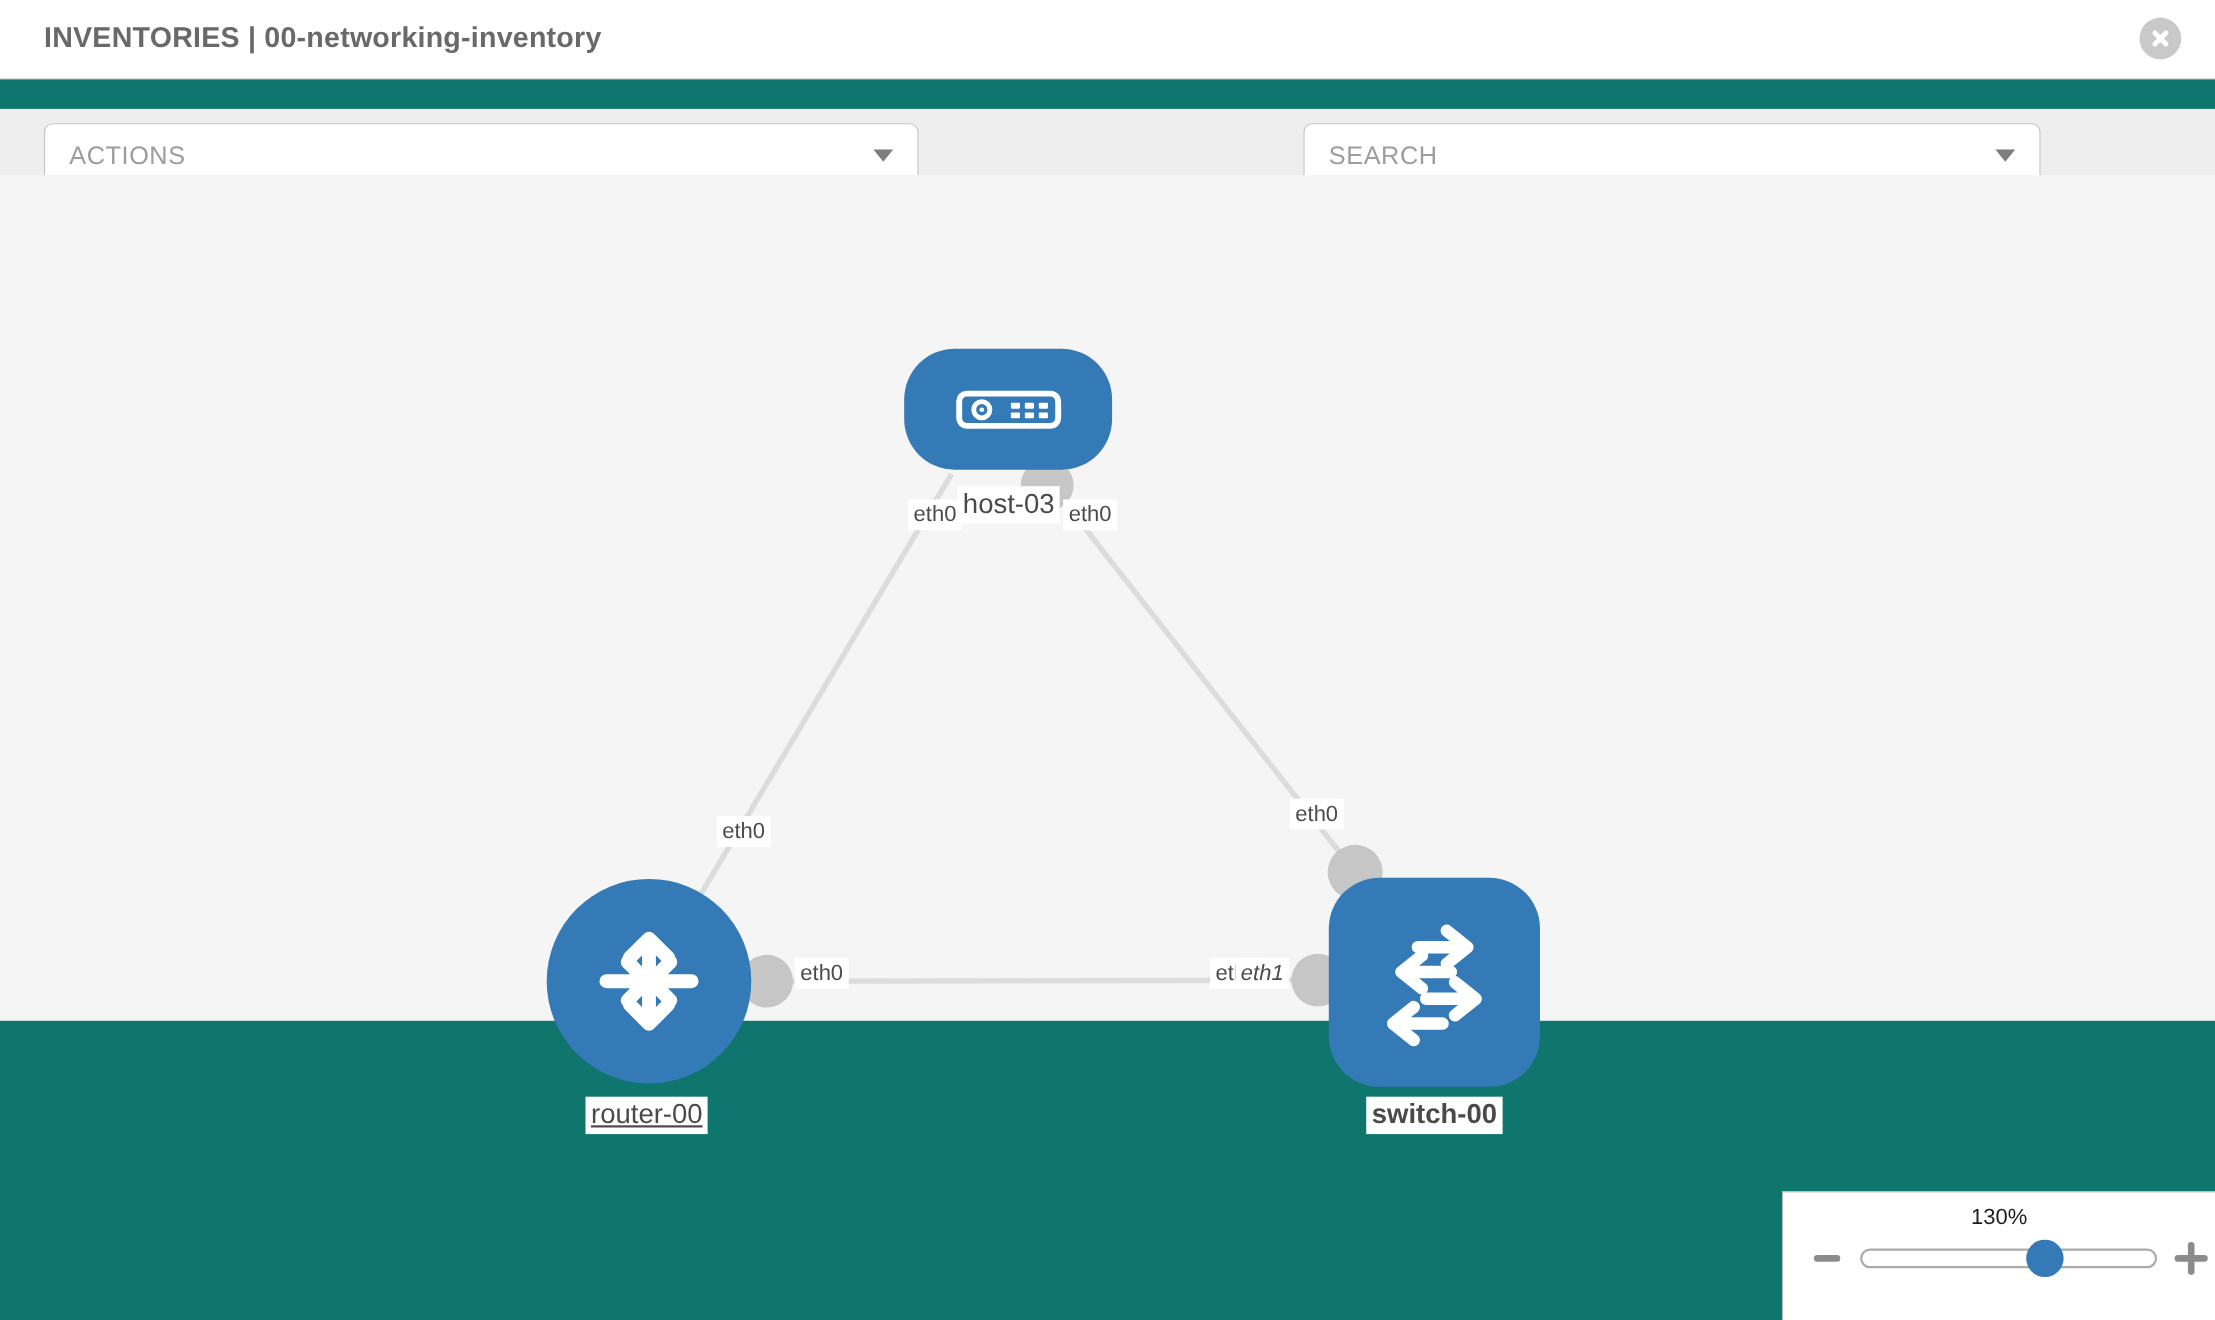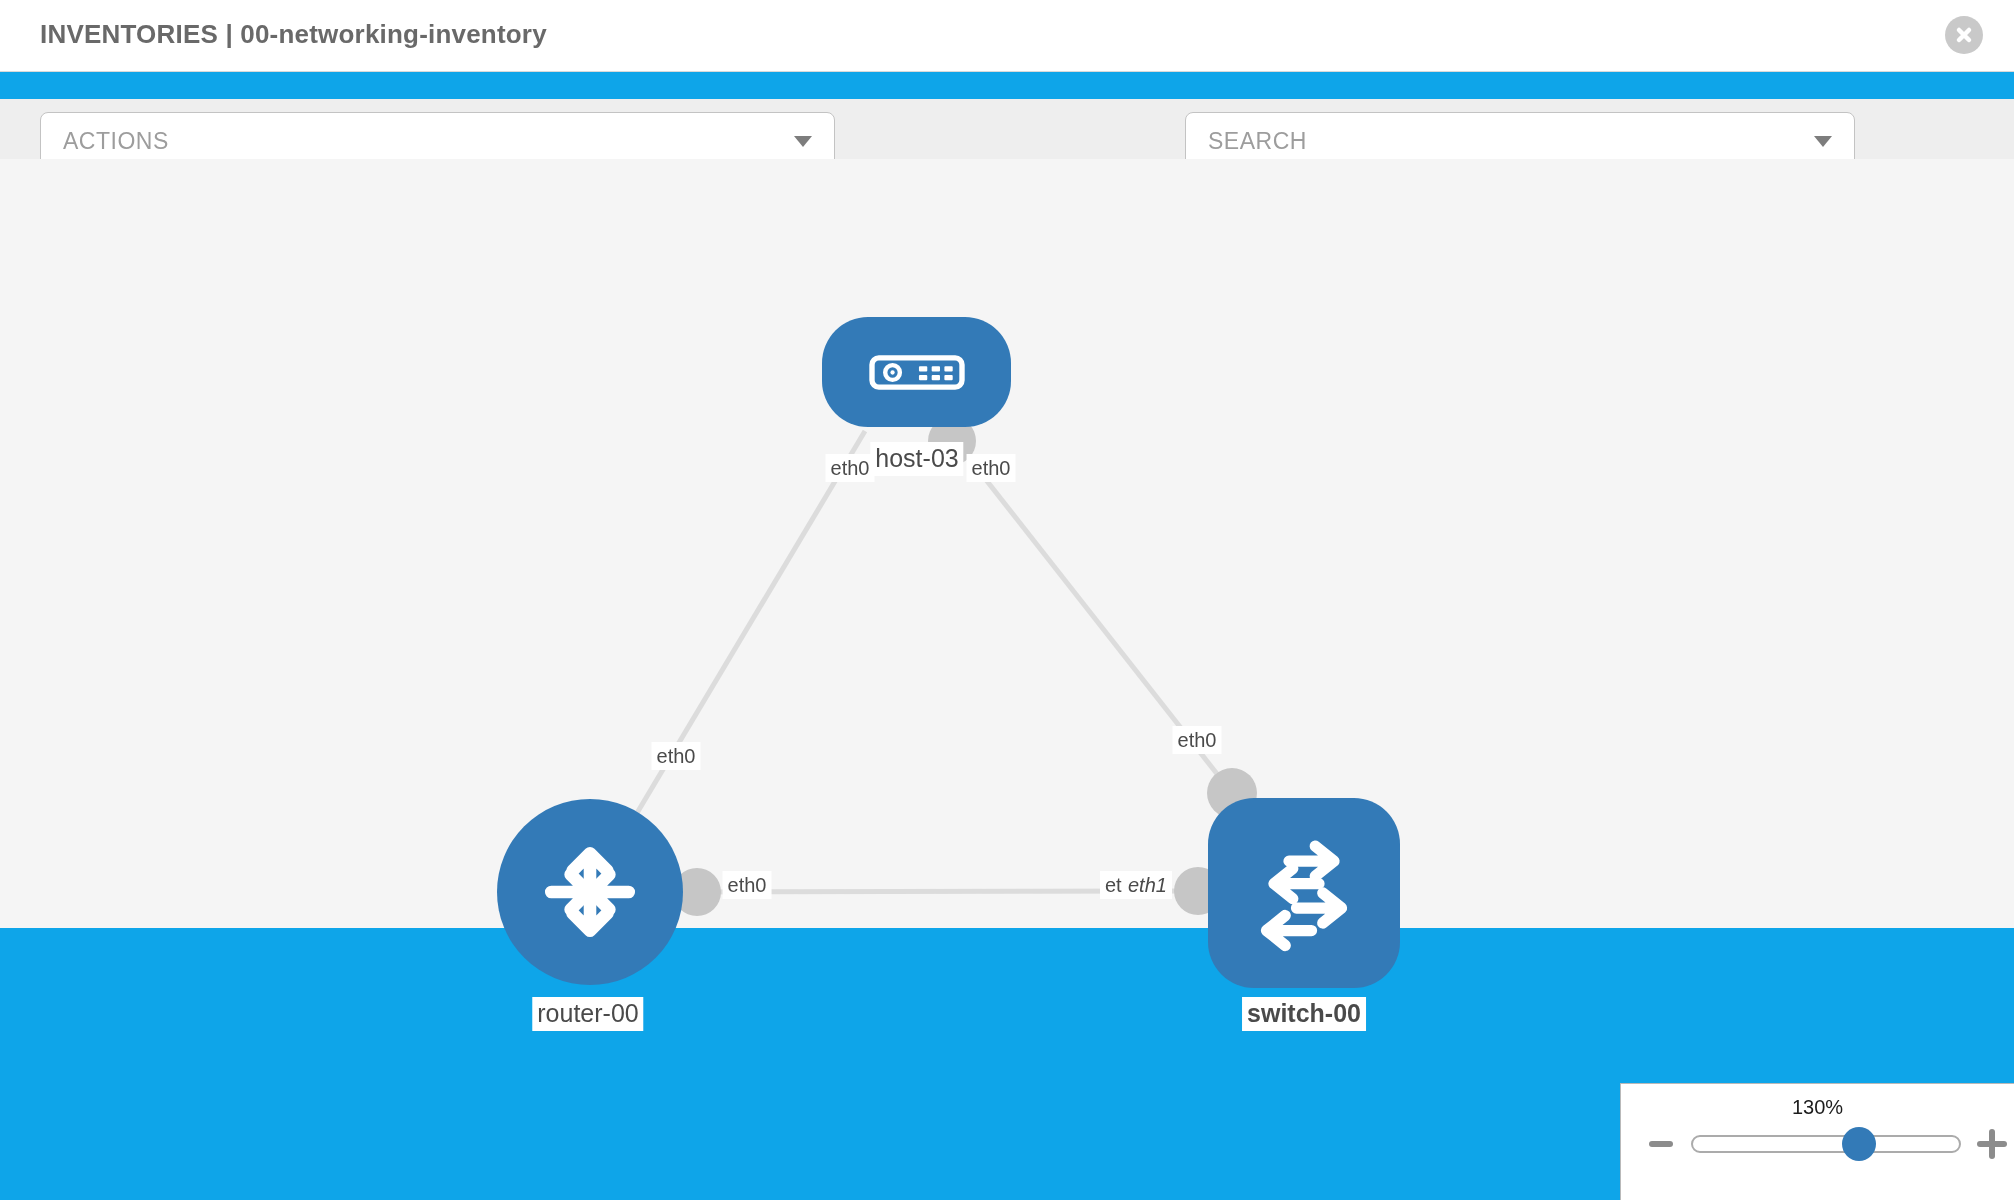--- a/index.html
+++ b/index.html
@@ -6,21 +6,21 @@
     --node-blue:#337ab7;
     --link-gray:#dcdcdc;
     --interface-dot:#c6c6c6;
     --canvas-bg:#f5f5f5;
     --toolbar-bg:#eeeeee;
     --chip-text:#4a4a4a;
   }
   *{margin:0;padding:0;box-sizing:border-box;}
   html,body{width:2014px;height:1200px;overflow:hidden;background:#fff;
     font-family:"Liberation Sans","DejaVu Sans",sans-serif;}
-  .app{position:relative;width:2014px;height:1200px;background:#0ea5e9;}
+  .app{position:relative;width:2014px;height:1200px;background:#0f766e;}
 
   
   .header{position:absolute;left:0;top:0;width:100%;height:72px;background:#fff;
     border-bottom:1px solid #d9d9d9;}
   .page-title{position:absolute;left:40px;top:19px;font-size:26px;font-weight:700;
     color:#696969;letter-spacing:.2px;}
   .close-btn{position:absolute;left:1945px;top:16px;width:38px;height:38px;border-radius:50%;
     background:#c9c9c9;display:flex;align-items:center;justify-content:center;cursor:pointer;}
 
   
@@ -165,21 +165,21 @@
     <div class="chip node-label centered" style="left:917px;top:283px;">host-03</div>
     <div class="chip if-label centered" style="left:991px;top:295px;">eth0</div>
 
     <div class="chip if-label centered" style="left:676px;top:583px;">eth0</div>
     <div class="chip if-label centered" style="left:1197px;top:567px;">eth0</div>
 
     <div class="chip if-label centered" style="left:747px;top:712px;">eth0</div>
     <div class="chip if-label" style="left:1100px;top:712px;">eth0</div>
     <div class="chip if-label" style="left:1123px;top:712px;font-style:italic;">eth1</div>
 
-    <div class="chip node-label centered" style="left:588px;top:838px;">router-00</div>
+    <div class="chip node-label centered" style="left:588px;top:838px;text-decoration:underline;">router-00</div>
     <div class="chip node-label centered" style="left:1304px;top:838px;font-weight:bold;">switch-00</div>
 
     <div class="zoom-panel">
       <div class="zoom-level">130%</div>
       <div class="zoom-minus"></div>
       <div class="zoom-track"></div>
       <div class="zoom-thumb"></div>
       <div class="zoom-plus"></div>
     </div>
 

